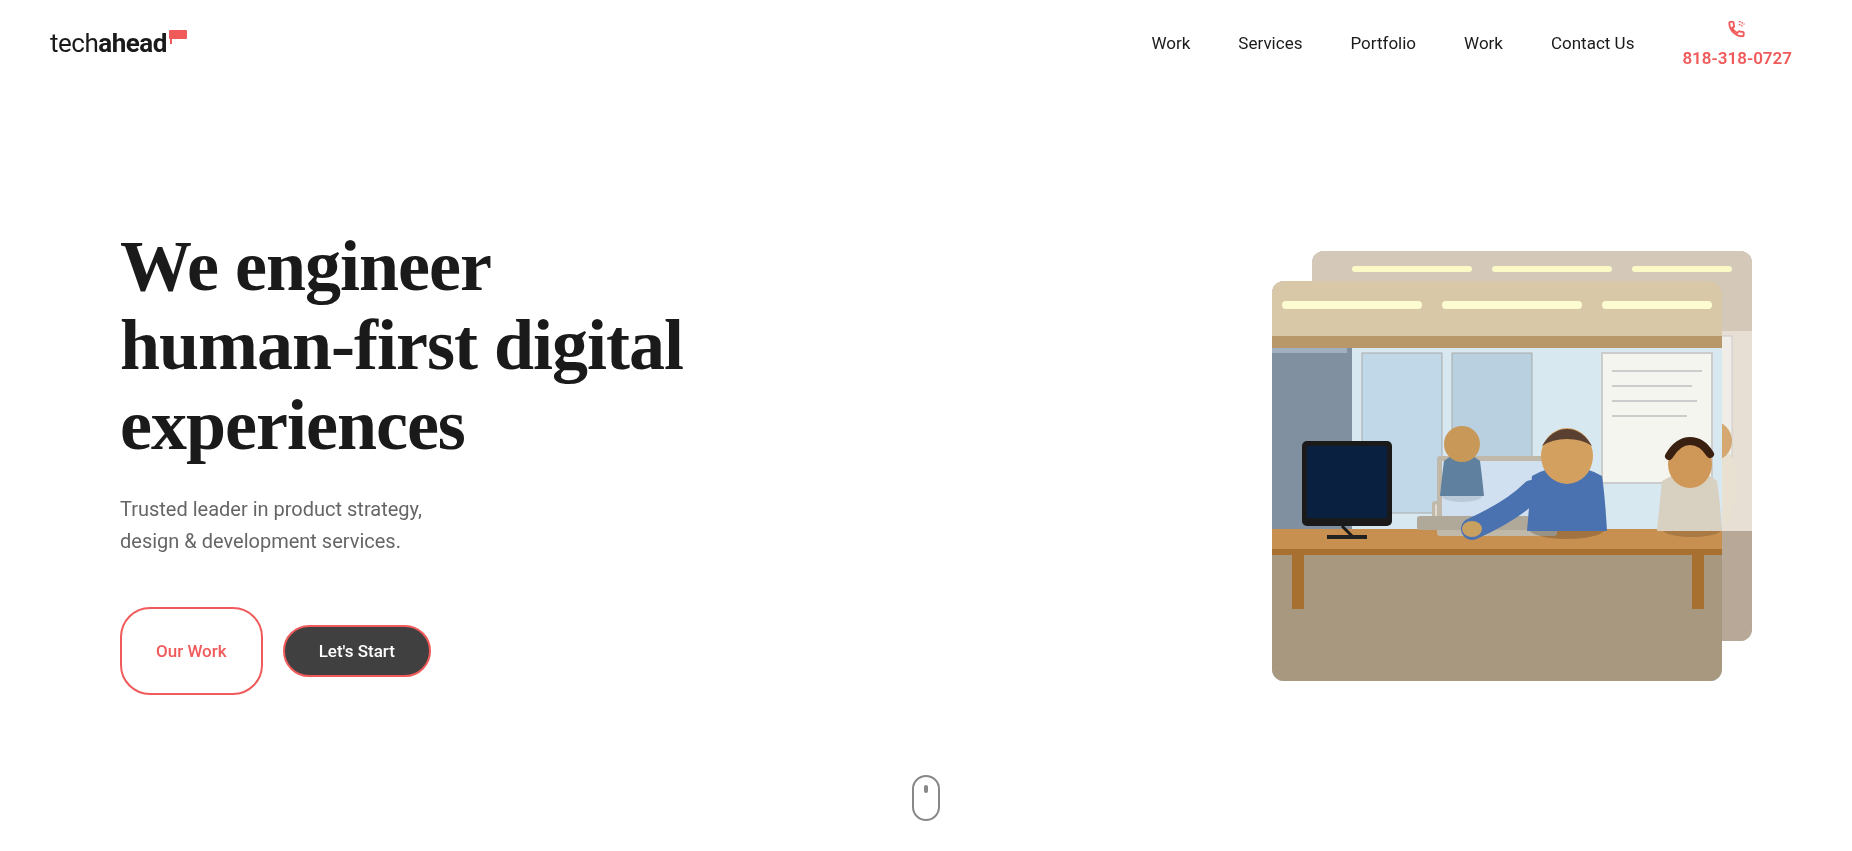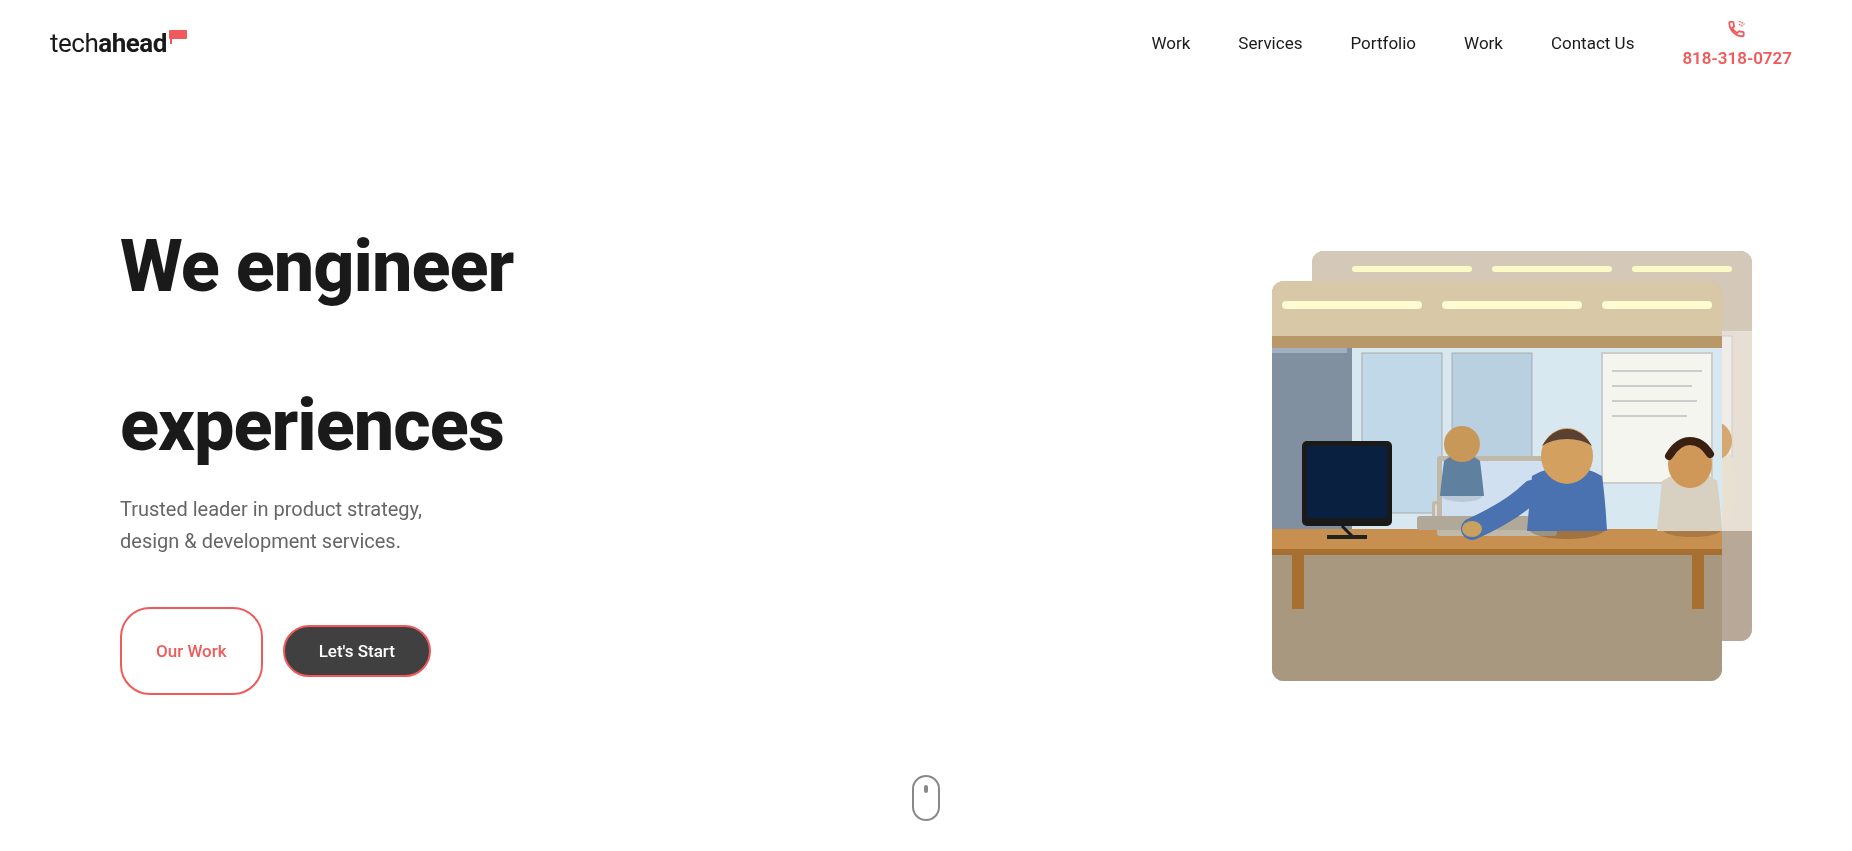--- a/index.html
+++ b/index.html
@@ -102,20 +102,21 @@
       flex-shrink: 0;
     }
 
     .hero-headline {
       font-size: 72px;
       font-weight: 800;
       line-height: 1.1;
       color: #1a1a1a;
       margin-bottom: 28px;
       letter-spacing: -1px;
+      font-family: Liberation Serif, serif;
     }
 
     .hero-sub {
       font-size: 20px;
       color: #666;
       line-height: 1.6;
       margin-bottom: 50px;
       font-weight: 400;
     }
 
@@ -261,21 +262,21 @@
       </svg>
       <span>818-318-0727</span>
     </a>
   </nav>
 </header>
 
 <section class="hero">
   <div class="hero-content">
     <h1 class="hero-headline">
       <span>We engineer</span><br>
-      <br>
+      <span>human-first digital</span><br>
       <span>experiences</span>
     </h1>
     <p class="hero-sub">Trusted leader in product strategy,<br>design &amp; development services.</p>
     <div class="hero-buttons">
       <a href="#portfolio" class="btn-outline">Our Work</a>
       <a href="#contact" class="btn-filled">Let's Start</a>
     </div>
   </div>
 
   <div class="hero-image-container">

